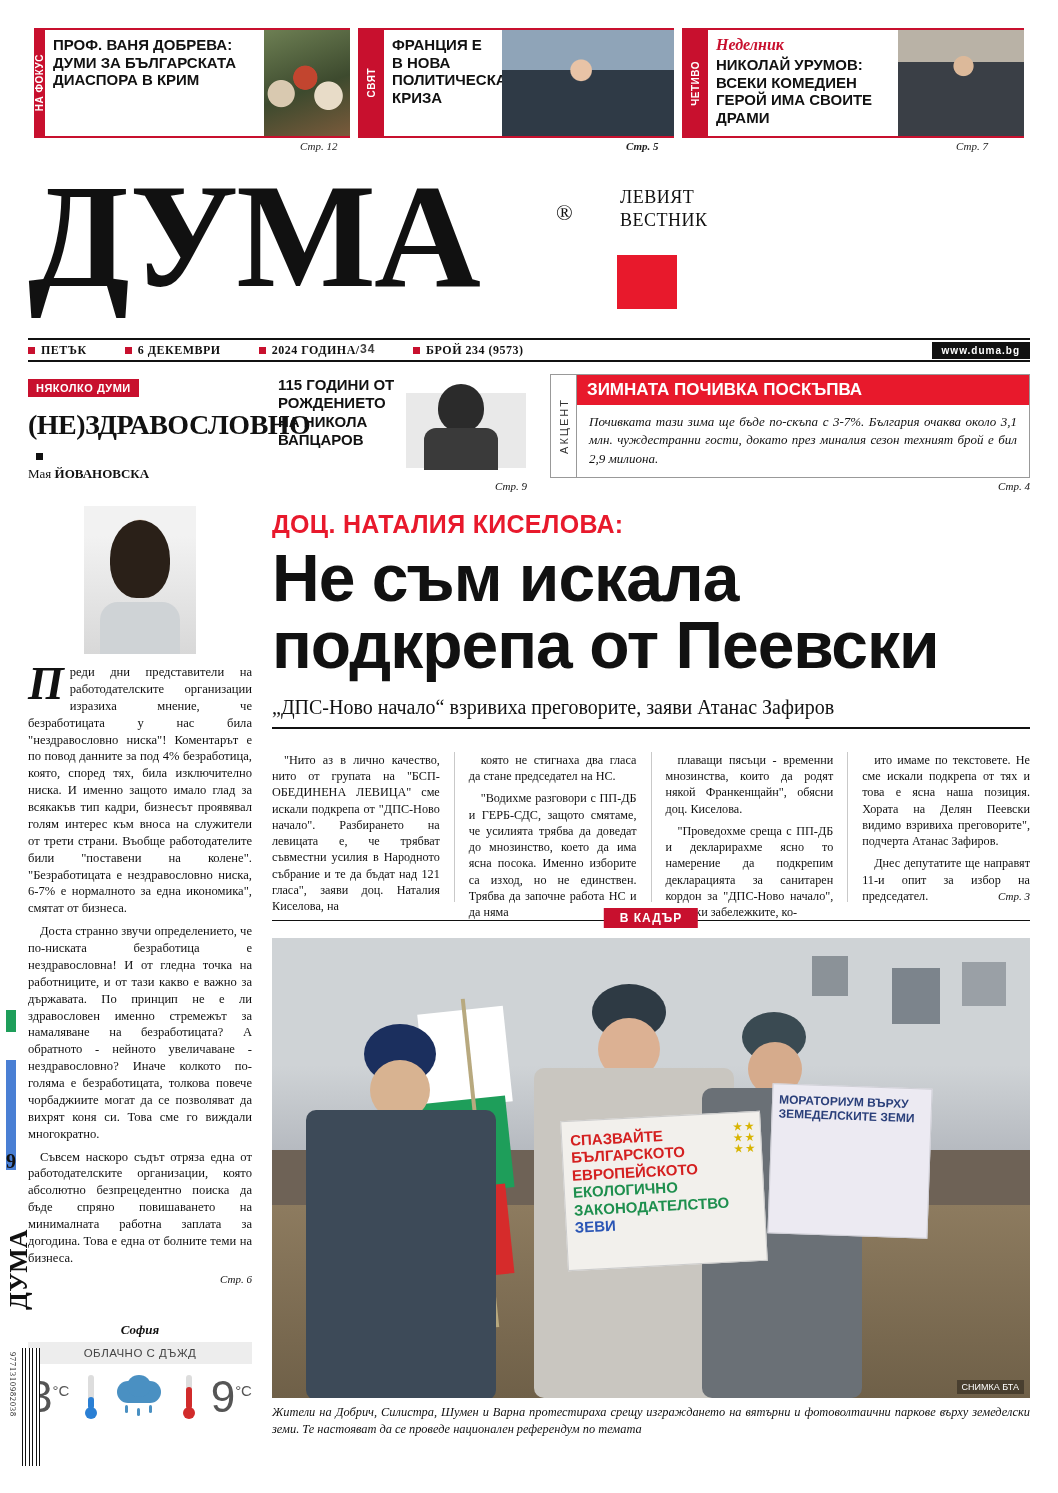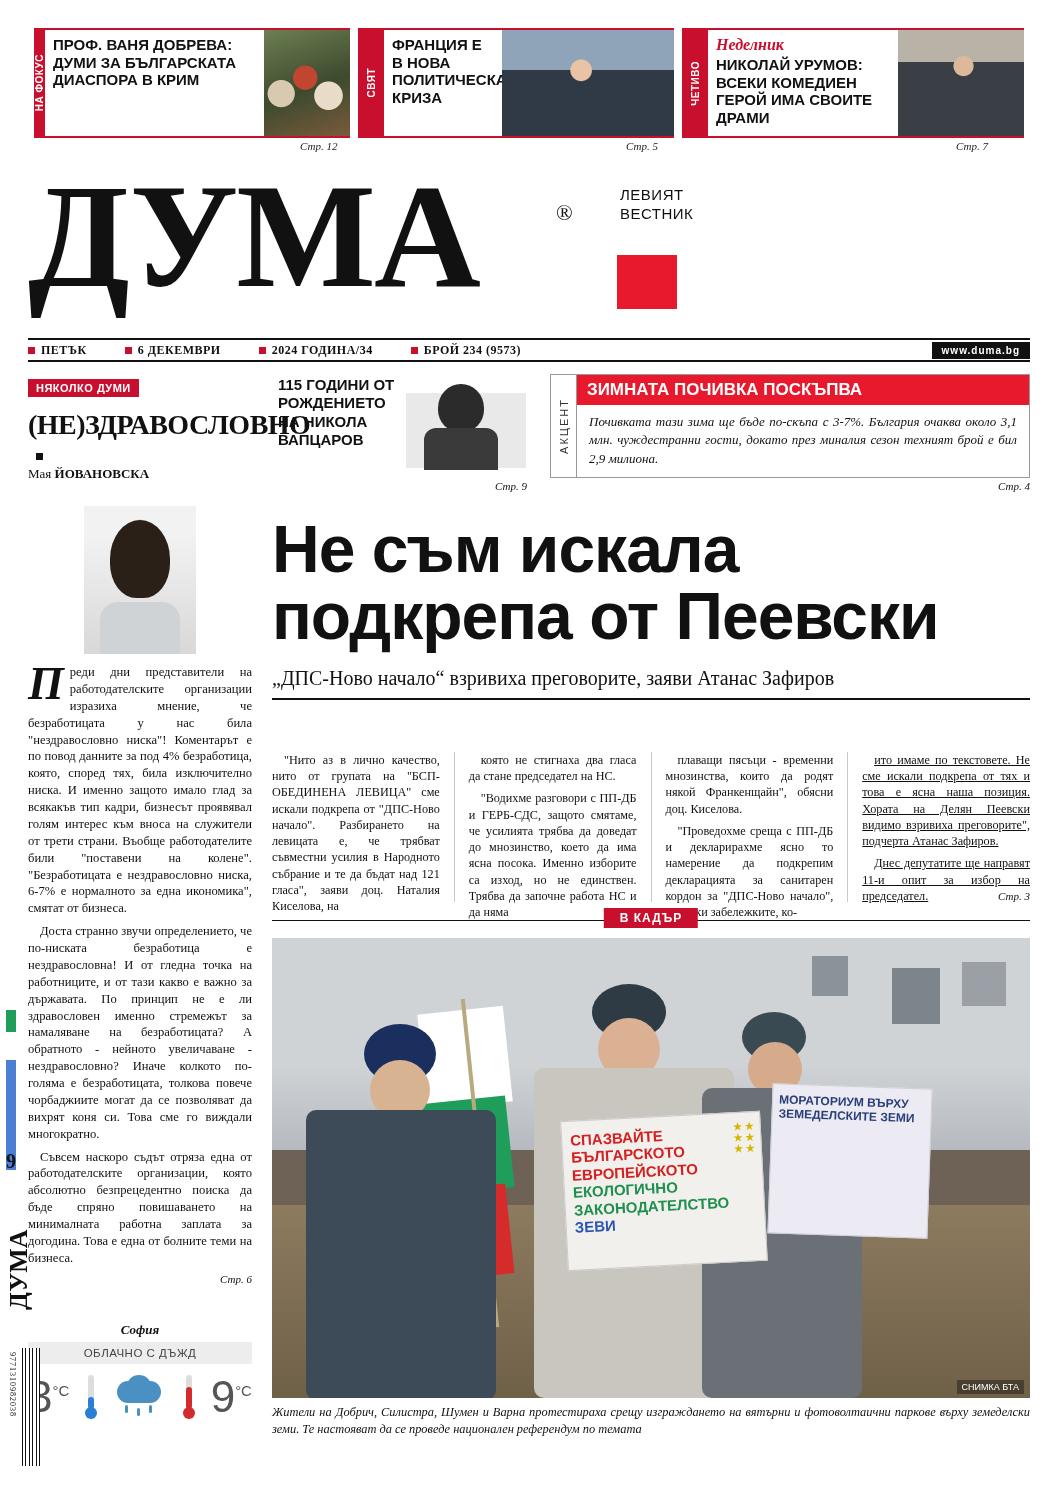--- a/index.html
+++ b/index.html
@@ -84,21 +84,21 @@
     font-family:"Liberation Serif", serif;
     font-weight:bold; font-size:148px; line-height:1;
     letter-spacing:-2px; color:#111;
   }
   .logo-reg {
     position:absolute; left:556px; top:48px;
     font-size:22px; color:#111;
   }
   .logo-sub {
     position:absolute; left:620px; top:34px;
-    font-family:Liberation Sans, sans-serif; font-size:15px;
+    font-family:Liberation Serif, serif; font-size:18px;
     line-height:1.25; color:#111; letter-spacing:.5px;
   }
   .redsq { position:absolute; left:617px; top:103px; width:60px; height:54px; background:#e8192c; }
   .nikul {
     position:absolute; left:742px; top:20px; width:300px; height:120px;
   }
   .nikul .nk-txt {
     position:absolute; left:0; top:18px; width:140px;
     font-family:"Liberation Sans", sans-serif;
     font-weight:bold; font-size:15px; line-height:1.25; color:#111;
@@ -116,21 +116,21 @@
 
   
   .issueline {
     position:absolute; left:28px; top:338px; width:1002px; height:24px;
     border-top:2px solid #111; border-bottom:2px solid #111;
     display:flex; 
     font-family:"Liberation Serif", serif; font-size:12px; font-weight:bold;
   }
   .issueline .sq { width:7px; height:7px; background:#c8102e; margin-right:6px; }
   .issueline .it { display:flex; align-items:center; margin-right:38px; letter-spacing:.5px; }
-  .issueline .year-red { color:#000000; }
+  .issueline .year-red { color:#404040;font-family:Liberation Mono, monospace; }
   .issueline .price { font-style:italic; font-weight:normal; font-size:14px; margin-left:auto; }
   .issueline .site {
     position:absolute; right:0; top:2px;
     background:#111; color:#fff; font-family:"Liberation Sans", sans-serif;
     font-size:10px; letter-spacing:1px; padding:3px 10px;
   }
 
   
   .band { position:absolute; left:28px; top:372px; width:1002px; height:128px; }
   .nkd {
@@ -353,21 +353,21 @@
     </div>
     <div class="pgnum" style="left:300px; top:140px;">Стр. 12</div>
 
     <div class="promo promo2">
       <div class="tag">
           <span>СВЯТ</span>
         </div>
       <div class="txt" style="width:118px;">ФРАНЦИЯ Е В НОВА ПОЛИТИЧЕСКА КРИЗА</div>
       <div class="pic ph-macron"></div>
     </div>
-    <div class="pgnum" style="left:626px; top:140px;">Стр. 5</div>
+    <div class="pgnum" style="left:626px; top:140px;font-weight:bold;">Стр. 5</div>
 
     <div class="promo promo3">
       <div class="tag">
           <span>ЧЕТИВО</span>
         </div>
       <div class="txt" style="width:190px;">
         <span class="kicker">Неделник</span>
         <span>НИКОЛАЙ УРУМОВ: ВСЕКИ КОМЕДИЕН ГЕРОЙ ИМА СВОИТЕ ДРАМИ</span>
       </div>
       <div class="pic ph-urumov"></div>
@@ -441,20 +441,21 @@
       <p class="first">
         <span class="dropcap">П</span><span>реди дни представители на работодателските организации изразиха мнение, че безработицата у нас била "нездравословно ниска"! Коментарът е по повод данните за под 4% безработица, която, според тях, била изключително ниска. И именно защото имало глад за всякакъв тип кадри, бизнесът проявявал голям интерес към вноса на служители от трети страни. Въобще работодателите били "поставени на колене". "Безработицата е нездравословно ниска, 6-7% е нормалното за една икономика", смятат от бизнеса.</span>
       </p>
       <p>Доста странно звучи определението, че по-ниската безработица е нездравословна! И от гледна точка на работниците, и от тази какво е важно за държавата. По принцип не е ли здравословен именно стремежът за намаляване на безработицата? А обратното - нейното увеличаване - нездравословно? Иначе колкото по-голяма е безработицата, толкова повече чорбаджиите могат да се позволяват да вихрят коня си. Това сме го виждали многократно.</p>
       <p>Съвсем наскоро съдът отряза една от работодателските организации, която абсолютно безпрецедентно поиска да бъде спряно повишаването на минималната работна заплата за догодина. Това е една от болните теми на бизнеса.</p>
     </div>
     <div class="left-pg">Стр. 6</div>
   </div>
 
   <div class="lead">
+    <div class="kicker">ДОЦ. НАТАЛИЯ КИСЕЛОВА:</div>
     <h1>
       <span>Не съм искала</span><br>
       <span>подкрепа от Пеевски</span>
     </h1>
     <div class="sub">„ДПС-Ново начало“ взривиха преговорите, заяви Атанас Зафиров</div>
   </div>
 
   <div class="leadcols">
     <div class="c">
       <p>"Нито аз в лично качество, нито от групата на "БСП-ОБЕДИНЕНА ЛЕВИЦА" сме искали подкрепа от "ДПС-Ново начало". Разбирането на левицата е, че трябват съвместни усилия в Народното събрание и те да бъдат над 121 гласа", заяви доц. Наталия Киселова, на</p>
@@ -463,21 +464,21 @@
     <div class="c">
       <p>която не стигнаха два гласа да стане председател на НС.</p>
       <p>"Водихме разговори с ПП-ДБ и ГЕРБ-СДС, защото смятаме, че усилията трябва да доведат до мнозинство, което да има ясна посока. Именно изборите са изход, но не единствен. Трябва да започне работа НС и да няма</p>
     </div>
     <div class="sep"></div>
     <div class="c">
       <p>плаващи пясъци - временни мнозинства, които да родят някой Франкенщайн", обясни доц. Киселова.</p>
       <p>"Проведохме среща с ПП-ДБ и декларирахме ясно то намерение да подкрепим декларацията за санитарен кордон за "ДПС-Ново начало", въпреки забележките, ко-</p>
     </div>
     <div class="sep"></div>
-    <div class="c" style="position:relative;text-decoration:underline;">
+    <div class="c" style="position:relative;">
       <p>ито имаме по текстовете. Не сме искали подкрепа от тях и това е ясна наша позиция. Хората на Делян Пеевски видимо взривиха преговорите", подчерта Атанас Зафиров.</p>
       <p>Днес депутатите ще направят 11-и опит за избор на председател.</p>
       <div class="lead-pg">Стр. 3</div>
     </div>
   </div>
 
   <div class="vkadr">
     <div class="ln"></div>
     <div class="lbl">В КАДЪР</div>
   </div>

